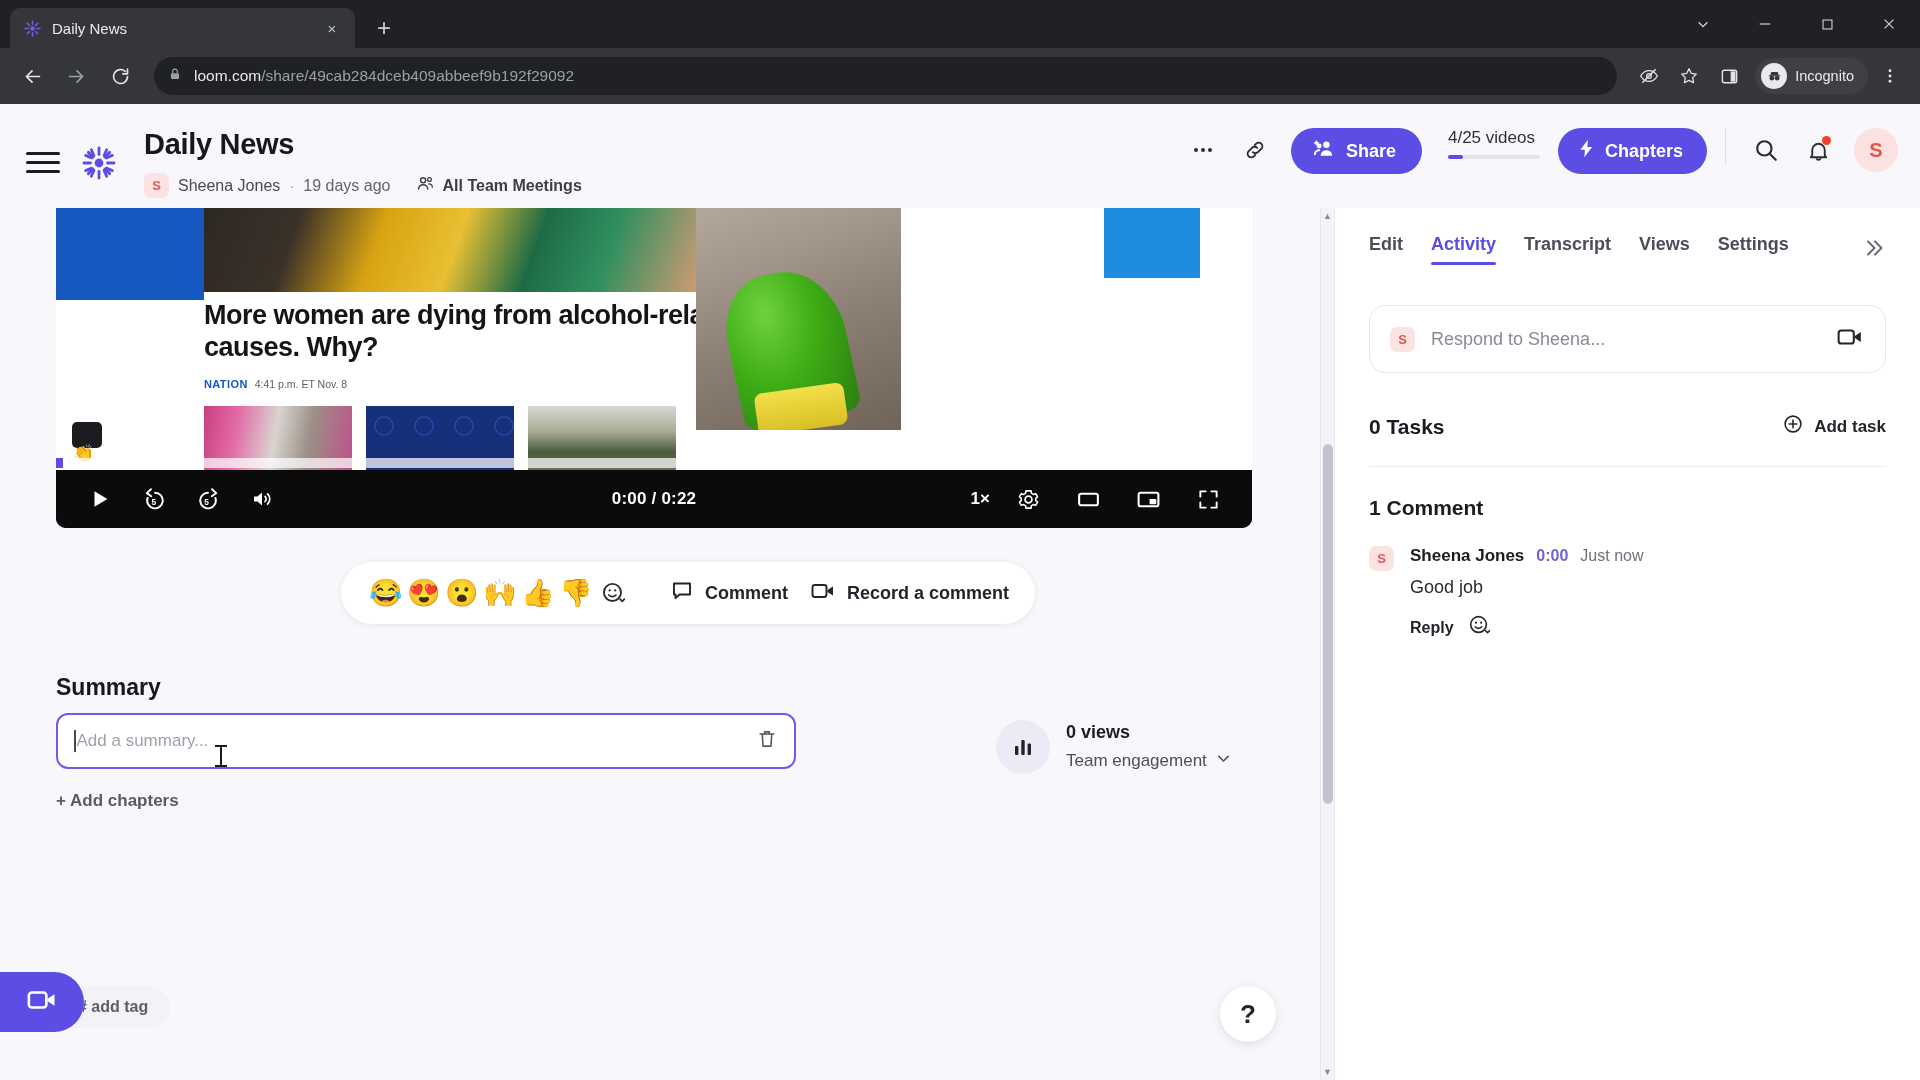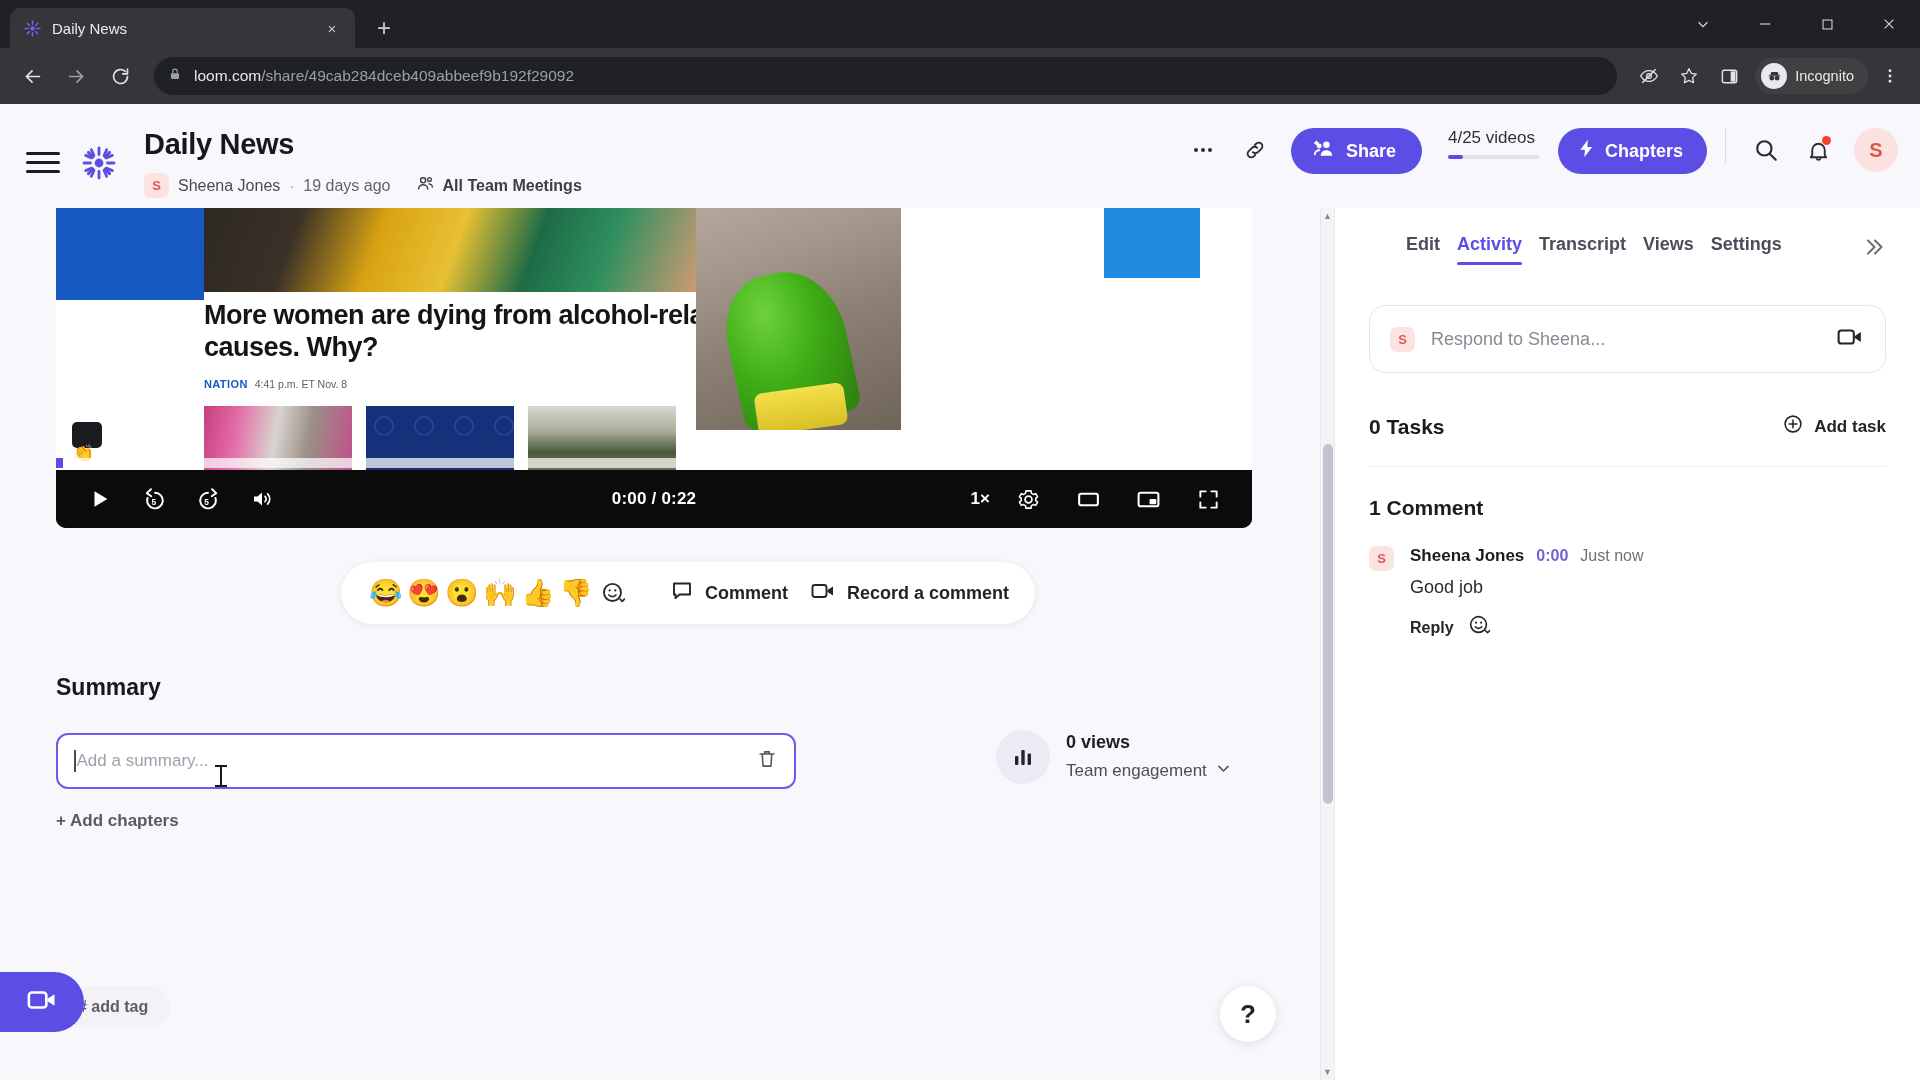--- a/index.html
+++ b/index.html
@@ -230,21 +230,21 @@
   .emoji-plus {
     margin-left: 6px; margin-right: 22px; display:flex; align-items:center; color:#2b2b33;
   }
   .react-action { display: flex; align-items: center; gap: 11px; margin-left: 22px; }
   .react-action span { font-size: 18px; font-weight: 600; color: #23232b; }
 
   .summary-zone { margin: 50px 0 0 56px; display: flex; }
   .summary-col { width: 900px; }
   .sec-title { font-size: 23px; font-weight: 700; color: #17171c; }
   .summary-input {
-    margin-top: 32px; width: 740px; height: 56px; background: #fff;
+    margin-top: 12px; width: 740px; height: 56px; background: #fff;
     border: 2.5px solid #6c5ce7; border-radius: 12px; display: flex;
     align-items: center; padding: 0 16px; position: relative;
   }
   .summary-caret { width: 1.5px; height: 22px; background: #4a4a55; margin-right: 1px; }
   .summary-ph { font-size: 17px; color: #a0a0ad; }
   .trash { margin-left: auto; color: #55555f; }
   .text-cursor {
     position: absolute; left: 162px; top: 30px; width: 2px; height: 22px; background: #17171c;
   }
   .text-cursor::before, .text-cursor::after {
@@ -297,21 +297,21 @@
   .scroll-thumb {
     position: absolute; left: 2px; width: 10px; background: #c3c3cf; border-radius: 5px;
   }
   .scroll-thumb.a { top: 236px; height: 360px; }
 
   
   .right-panel {
     width: 586px; flex: 0 0 586px; background: #fff; border-left: 1px solid #eaeaf0;
     padding: 26px 34px 0 34px; position: relative;
   }
-  .tabs { display: flex; align-items: center; gap: 17px; position: relative; margin-left: 37px; }
+  .tabs { display: flex; align-items: flex-end; gap: 28px; position: relative; }
   .tab-item { font-size: 18px; font-weight: 700; color: #4d4d59; padding-bottom: 10px; position: relative; }
   .tab-item.active { color: #5c4ee5; }
   .tab-item.active::after {
     content: ""; position: absolute; left: 0; right: 0; bottom: 0;
     height: 3.5px; background: #5c4ee5; border-radius: 2px;
   }
   .tabs-more { margin-left: auto; color: #6a6a76; font-size: 21px; }
 
   .respond-box {
     margin-top: 40px; height: 68px; border: 1.5px solid #e6e6ee; border-radius: 16px;

